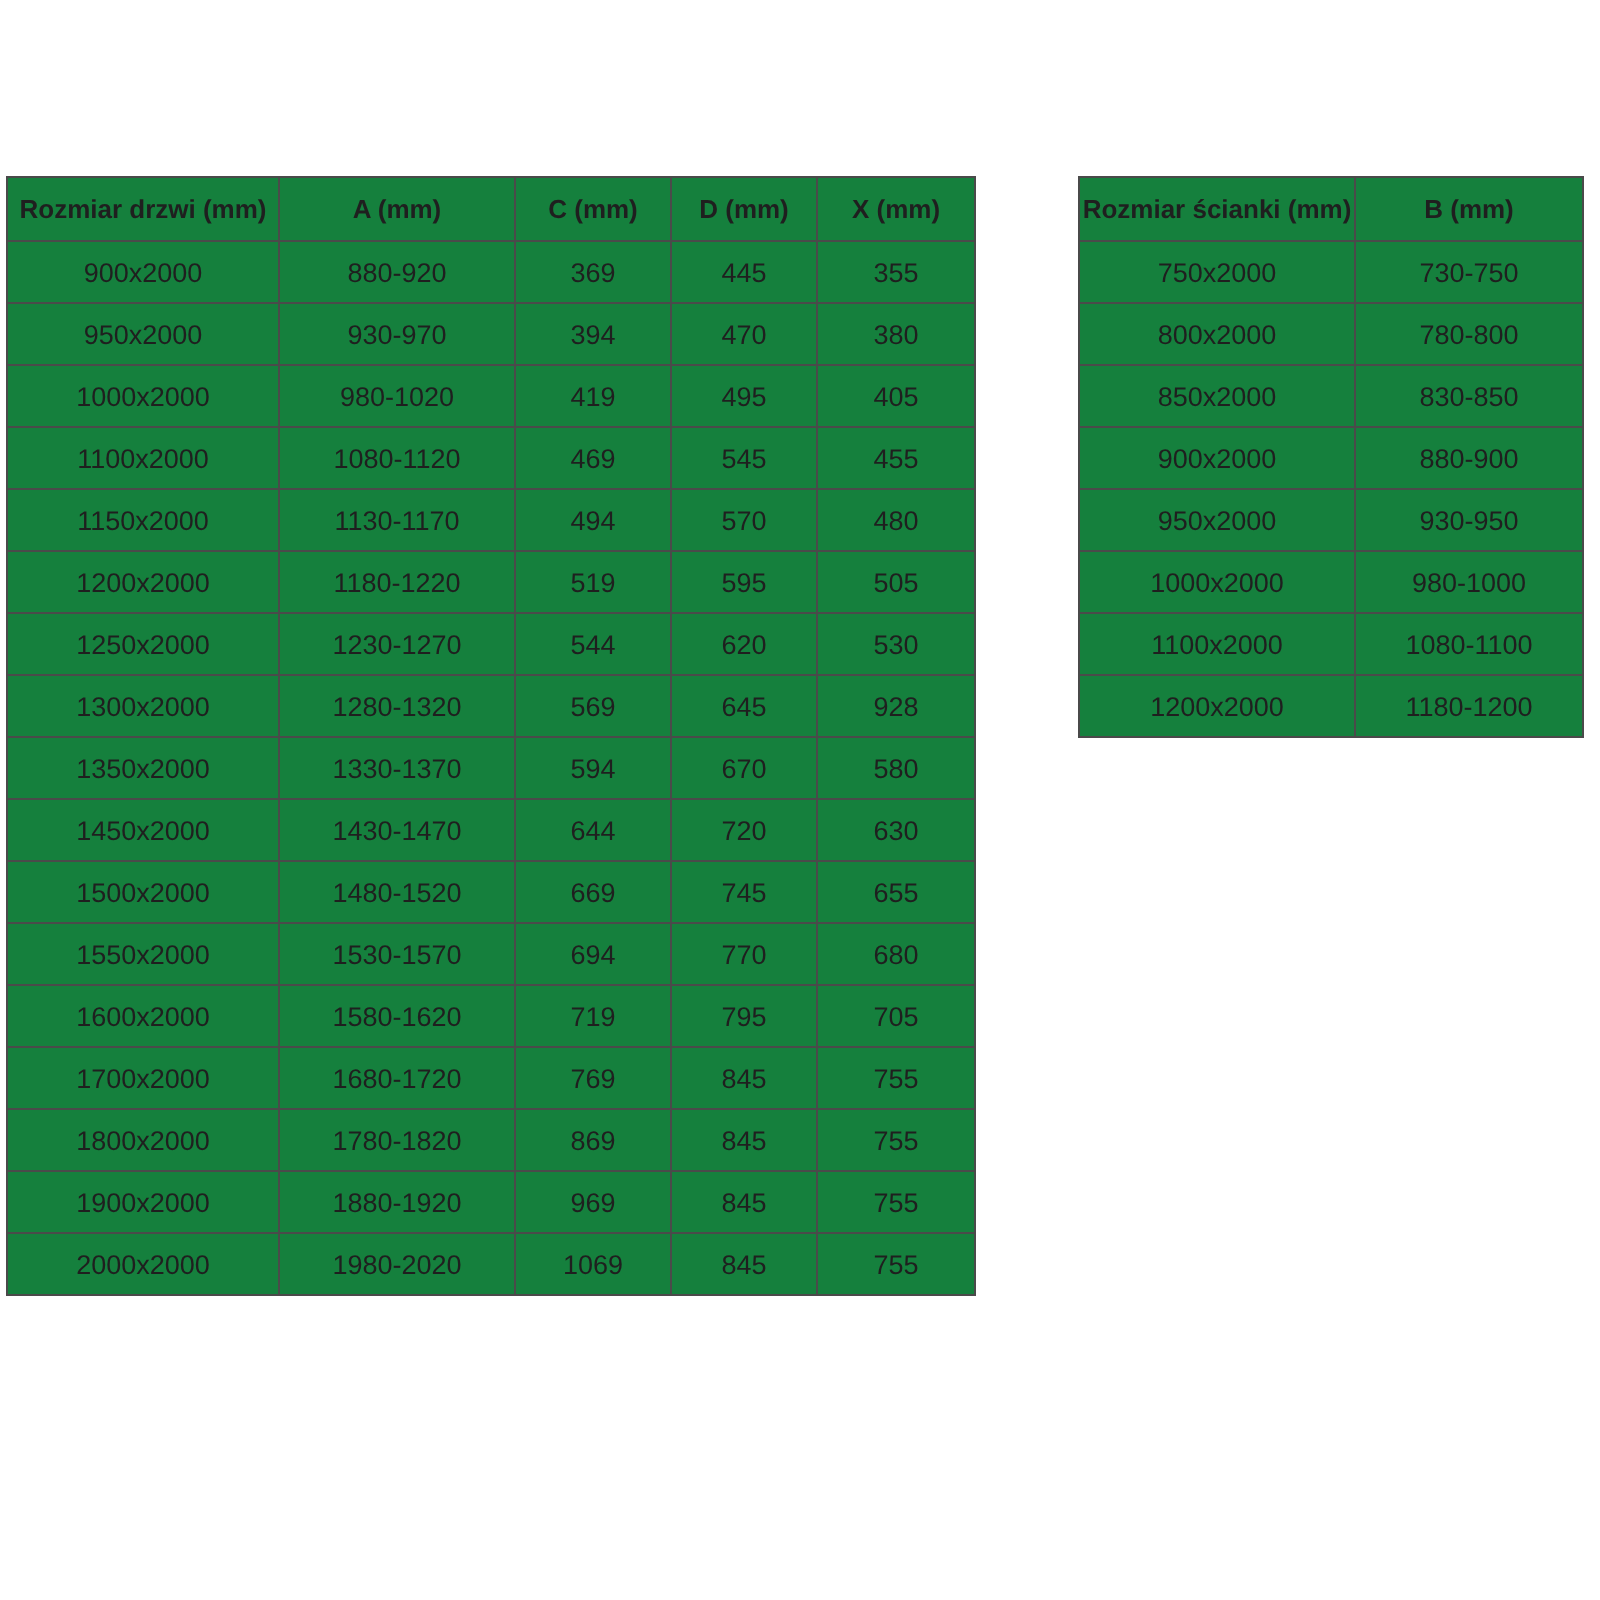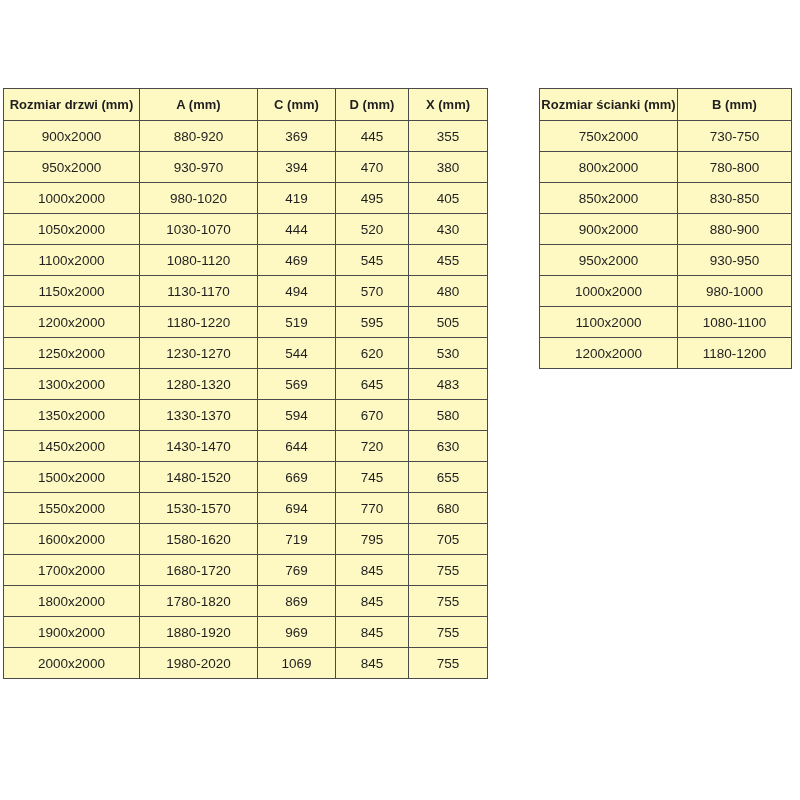--- a/index.html
+++ b/index.html
@@ -11,21 +11,21 @@
     height: 800px;
     background: #ffffff;
     position: relative;
     font-family: "Liberation Sans", sans-serif;
     color: #1f1f1f;
   }
   table {
     position: absolute;
     border-collapse: collapse;
     table-layout: fixed;
-    background: #fef9c3;
+    background: #15803d;
   }
   th, td {
     border: 1px solid #4a4a4a;
     text-align: center;
     vertical-align: middle;
     padding: 0;
     overflow: hidden;
     white-space: nowrap;
   }
   th {
@@ -85,27 +85,20 @@
         <td>380</td>
       </tr>
       <tr>
         <td>1000x2000</td>
         <td>980-1020</td>
         <td>419</td>
         <td>495</td>
         <td>405</td>
       </tr>
       <tr>
-        <td>1050x2000</td>
-        <td>1030-1070</td>
-        <td>444</td>
-        <td>520</td>
-        <td>430</td>
-      </tr>
-      <tr>
         <td>1100x2000</td>
         <td>1080-1120</td>
         <td>469</td>
         <td>545</td>
         <td>455</td>
       </tr>
       <tr>
         <td>1150x2000</td>
         <td>1130-1170</td>
         <td>494</td>
@@ -124,21 +117,21 @@
         <td>1230-1270</td>
         <td>544</td>
         <td>620</td>
         <td>530</td>
       </tr>
       <tr>
         <td>1300x2000</td>
         <td>1280-1320</td>
         <td>569</td>
         <td>645</td>
-        <td>483</td>
+        <td>928</td>
       </tr>
       <tr>
         <td>1350x2000</td>
         <td>1330-1370</td>
         <td>594</td>
         <td>670</td>
         <td>580</td>
       </tr>
       <tr>
         <td>1450x2000</td>

